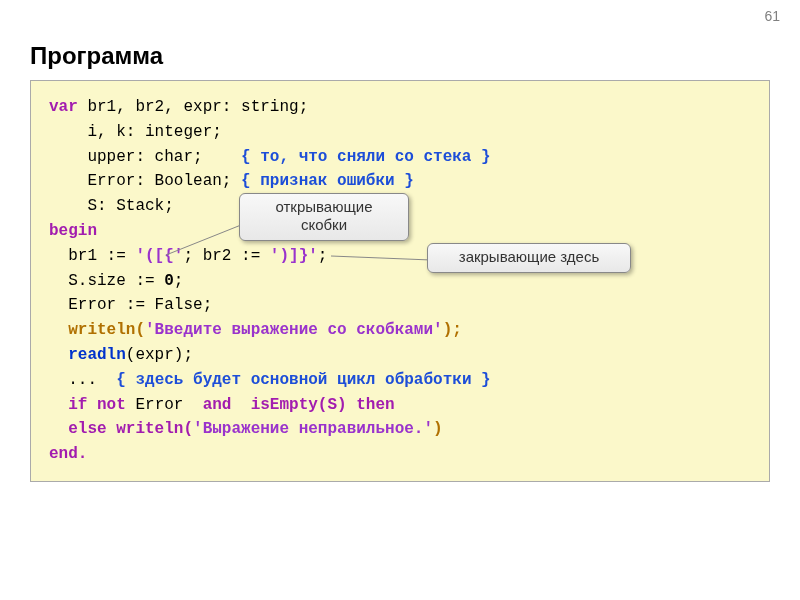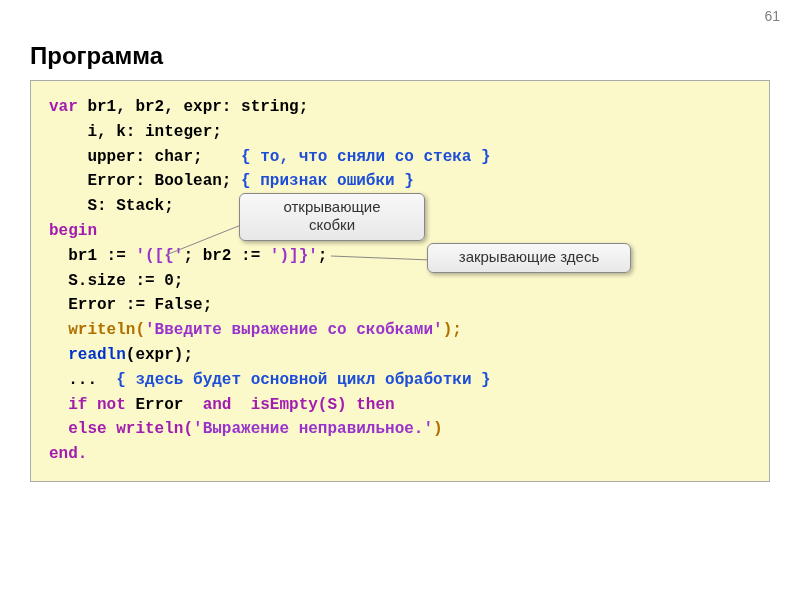--- a/index.html
+++ b/index.html
@@ -32,38 +32,38 @@
     font-family: "Courier New", monospace;
     font-size: 16px;
     line-height: 1.55;
     position: relative;
     color: #000;
   }
   .kw { color: #a21caf; font-weight: bold; }
   .str { color: #9a33cc; font-weight: bold; }
   .comment { color: #1d4ed8; font-weight: bold; }
   .stmt { color: #b07000; font-weight: bold; }
-  .mono-bold { font-weight: bold; }
+  .mono-bold { font-weight: normal; }
   .cmd { color: #0033cc; font-weight: bold; }
   .num { color: #000; font-weight: bold; }
   .line { white-space: pre; }
   .callout {
     position: absolute;
     background: linear-gradient(#f8f8f8, #e8e8e8);
     border: 1px solid #888;
     border-radius: 6px;
     box-shadow: 2px 2px 4px rgba(0,0,0,0.3);
     padding: 4px 12px 6px 12px;
     font-family: Arial, sans-serif;
     font-size: 15px;
     color: #333;
     text-align: center;
     line-height: 1.2;
   }
-  .callout1 { top: 112px; left: 208px; width: 186px; }
+  .callout1 { top: 112px; left: 208px; width: 170px; }
   .callout2 { top: 162px; left: 396px; width: 204px; }
   svg.connector { position: absolute; pointer-events: none; }
 </style>
 </head>
 <body>
 
 <div class="page-number">61</div>
 
 <h1 class="title">Программа</h1>
 

